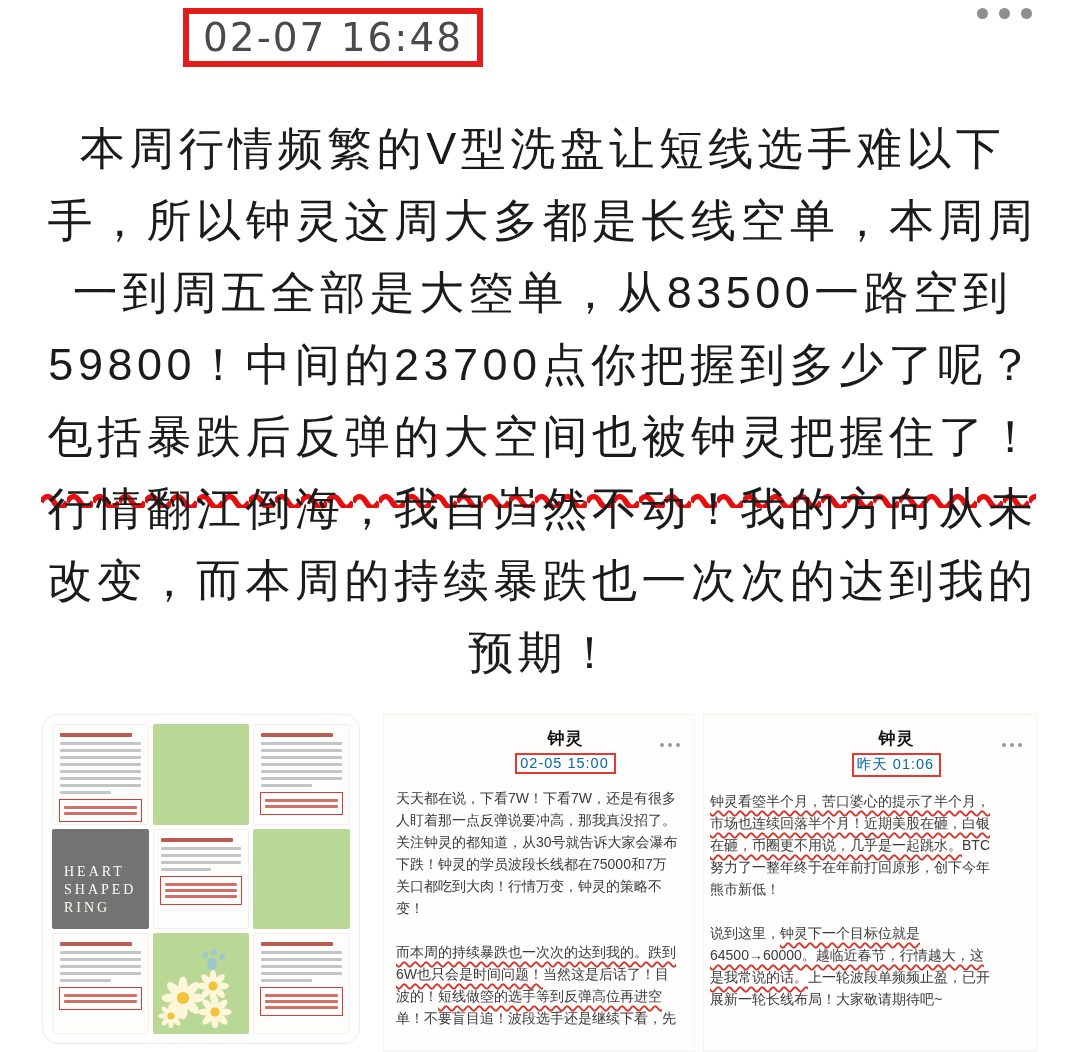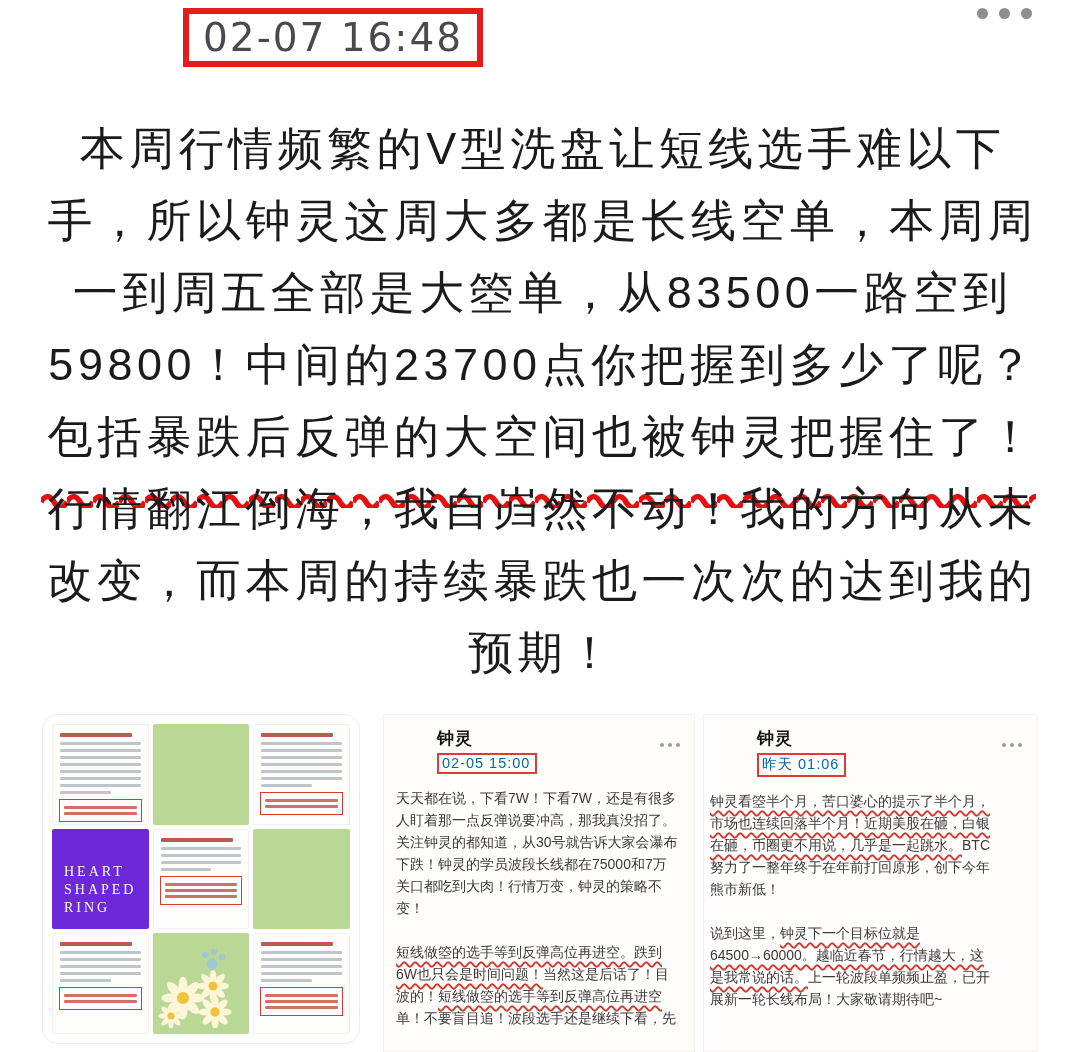--- a/index.html
+++ b/index.html
@@ -28,31 +28,31 @@
                  border-radius:16px; background:#fff; padding:9px; }
   .thumb-mid   { left:383px; width:312px; height:338px; border:1px solid #f3f2ee; }
   .thumb-right { left:703px; width:334px; height:338px; border:1px solid #f3f2ee; }
 
   
   .grid { display:grid; grid-template-columns:repeat(3,1fr); grid-template-rows:repeat(3,1fr);
           gap:4px; width:100%; height:100%; }
   .tile { position:relative; overflow:hidden; border-radius:2px; }
   .tile.green  { background:#b9d795; }
   .tile.card   { background:#fdfdfb; border:1px solid #f1f1ec; padding:6px 5px; }
-  .tile.heart  { background:#6d28d9; color:#fdfdf4; font-family:"Liberation Serif", serif;
+  .tile.heart  { background:#737373; color:#fdfdf4; font-family:"Liberation Serif", serif;
                  font-size:14px; letter-spacing:3px; line-height:18px; padding:34px 0 0 12px; }
   .tile.flower { background:#b9d795; }
   .f-title { height:4px; background:#b95b50; margin:2px 2px 5px 2px; border-radius:1px; width:85%; }
   .f-line  { height:3px; background:#9aa0a6; opacity:.6; margin:4px 2px; border-radius:1px; }
   .f-line.short { width:60%; }
   .f-redbox { border:1px solid #d43c35; margin:5px 1px 0 1px; padding:3px; }
   .f-redbox .f-rline { height:3px; background:#d07068; margin:3px 1px; border-radius:1px; }
 
   
-  .chat-head { position:relative; padding:12px 0 0 53px; }
+  .chat-head { position:relative; padding:12px 0 0 53px;text-align:center; }
   .chat-name { font-size:17px; font-weight:bold; color:#151515; letter-spacing:1px; }
   .chat-time { display:inline-block; border:2px solid #e23a30; color:#0369a1;
                font-size:14.5px; padding:0 5px 1px 3px; margin-top:3px; letter-spacing:1px; }
   .chat-dots { position:absolute; top:28px; right:14px; display:flex; gap:4px; }
   .chat-dots i { width:4px; height:4px; border-radius:50%; background:#9a9a9a; display:block; }
   .chat-body { padding:13px 4px 0 12px; font-size:14px; line-height:22px; color:#3a3a3a;
                white-space:nowrap; }
   .thumb-right .chat-body { margin-left:-6px; }
   .cline { height:22px; }
   .cline.blank { height:22px; }
@@ -239,21 +239,21 @@
         </div>
     </div>
     <div class="chat-body" id="chat-mid-body">
         <div class="cline"><span>天天都在说，下看7W！下看7W，还是有很多</span></div>
         <div class="cline"><span>人盯着那一点反弹说要冲高，那我真没招了。</span></div>
         <div class="cline"><span>关注钟灵的都知道，从30号就告诉大家会瀑布</span></div>
         <div class="cline"><span>下跌！钟灵的学员波段长线都在75000和7万</span></div>
         <div class="cline"><span>关口都吃到大肉！行情万变，钟灵的策略不</span></div>
         <div class="cline"><span>变！</span></div>
         <div class="cline blank"></div>
-        <div class="cline"><span class="wv">短线做箜的选手等到反弹高位再进空。跌到</span></div>
+        <div class="cline"><span class="wv">而本周的持续暴跌也一次次的达到我的。跌到</span></div>
         <div class="cline"><span class="wv">6W也只会是时间问题！</span><span>当然这是后话了！目</span></div>
         <div class="cline"><span>波的！</span><span class="wv">短线做箜的选手等到反弹高位再进空</span></div>
         <div class="cline"><span>单！不要盲目追！波段选手还是继续下看，先</span></div>
         <div class="cline"></div>
       </div>
   </div>
 
   <div class="thumb thumb-right">
     <div class="chat-head">
       <div class="chat-name">钟灵</div>

